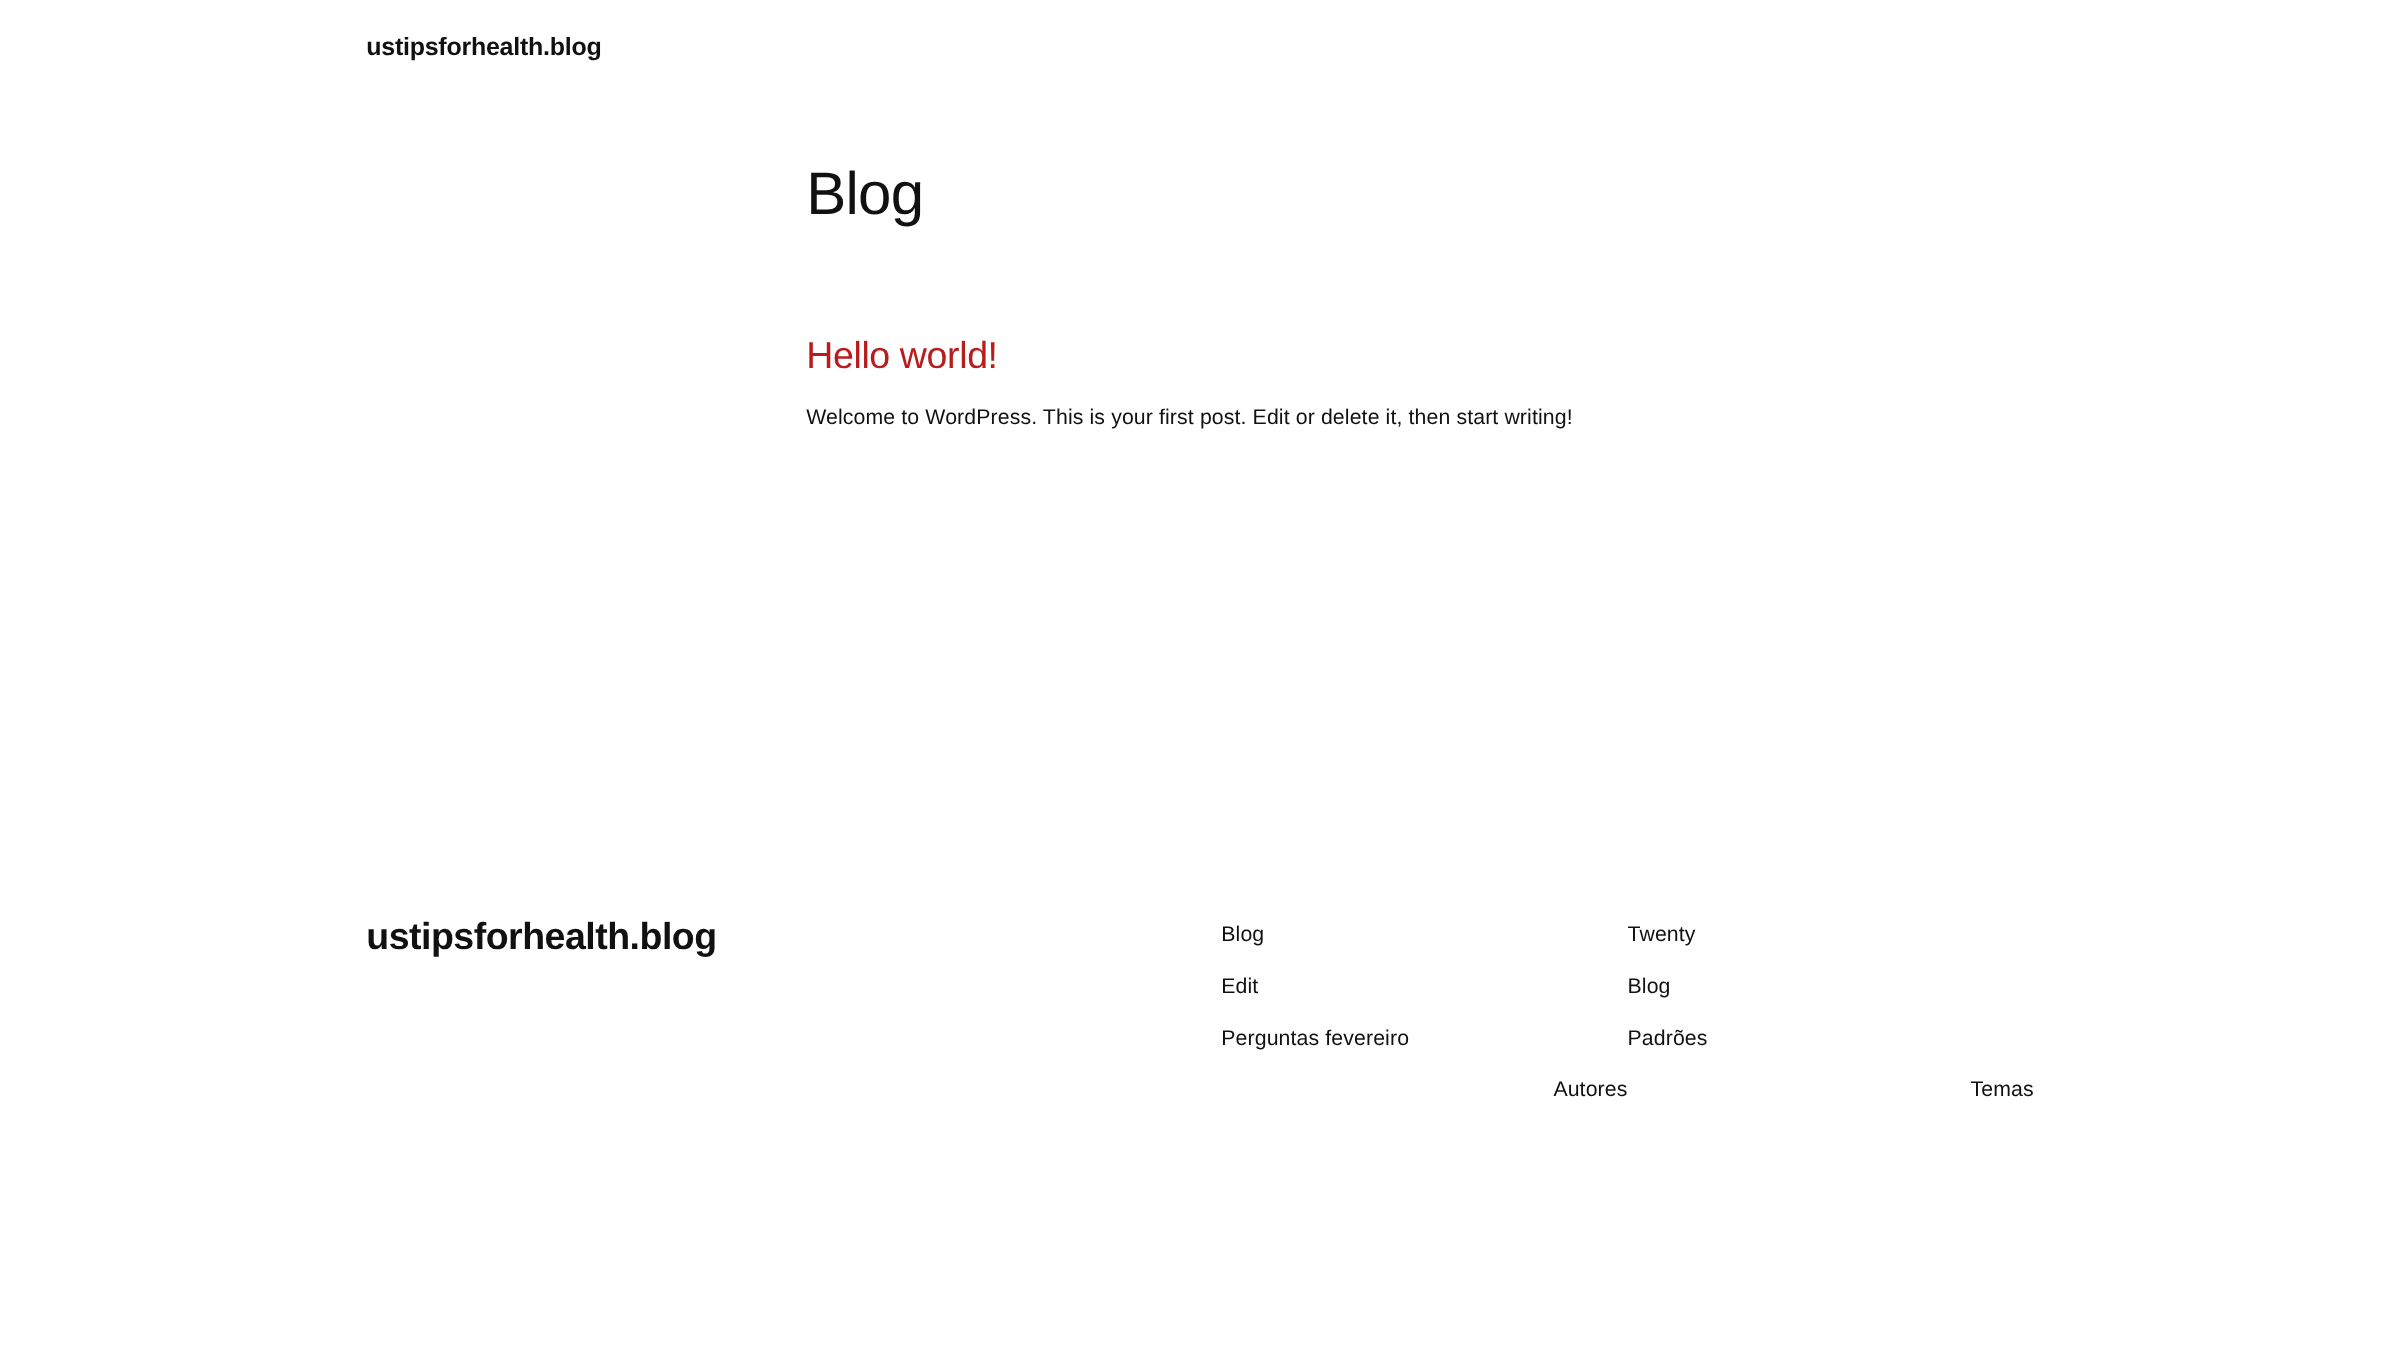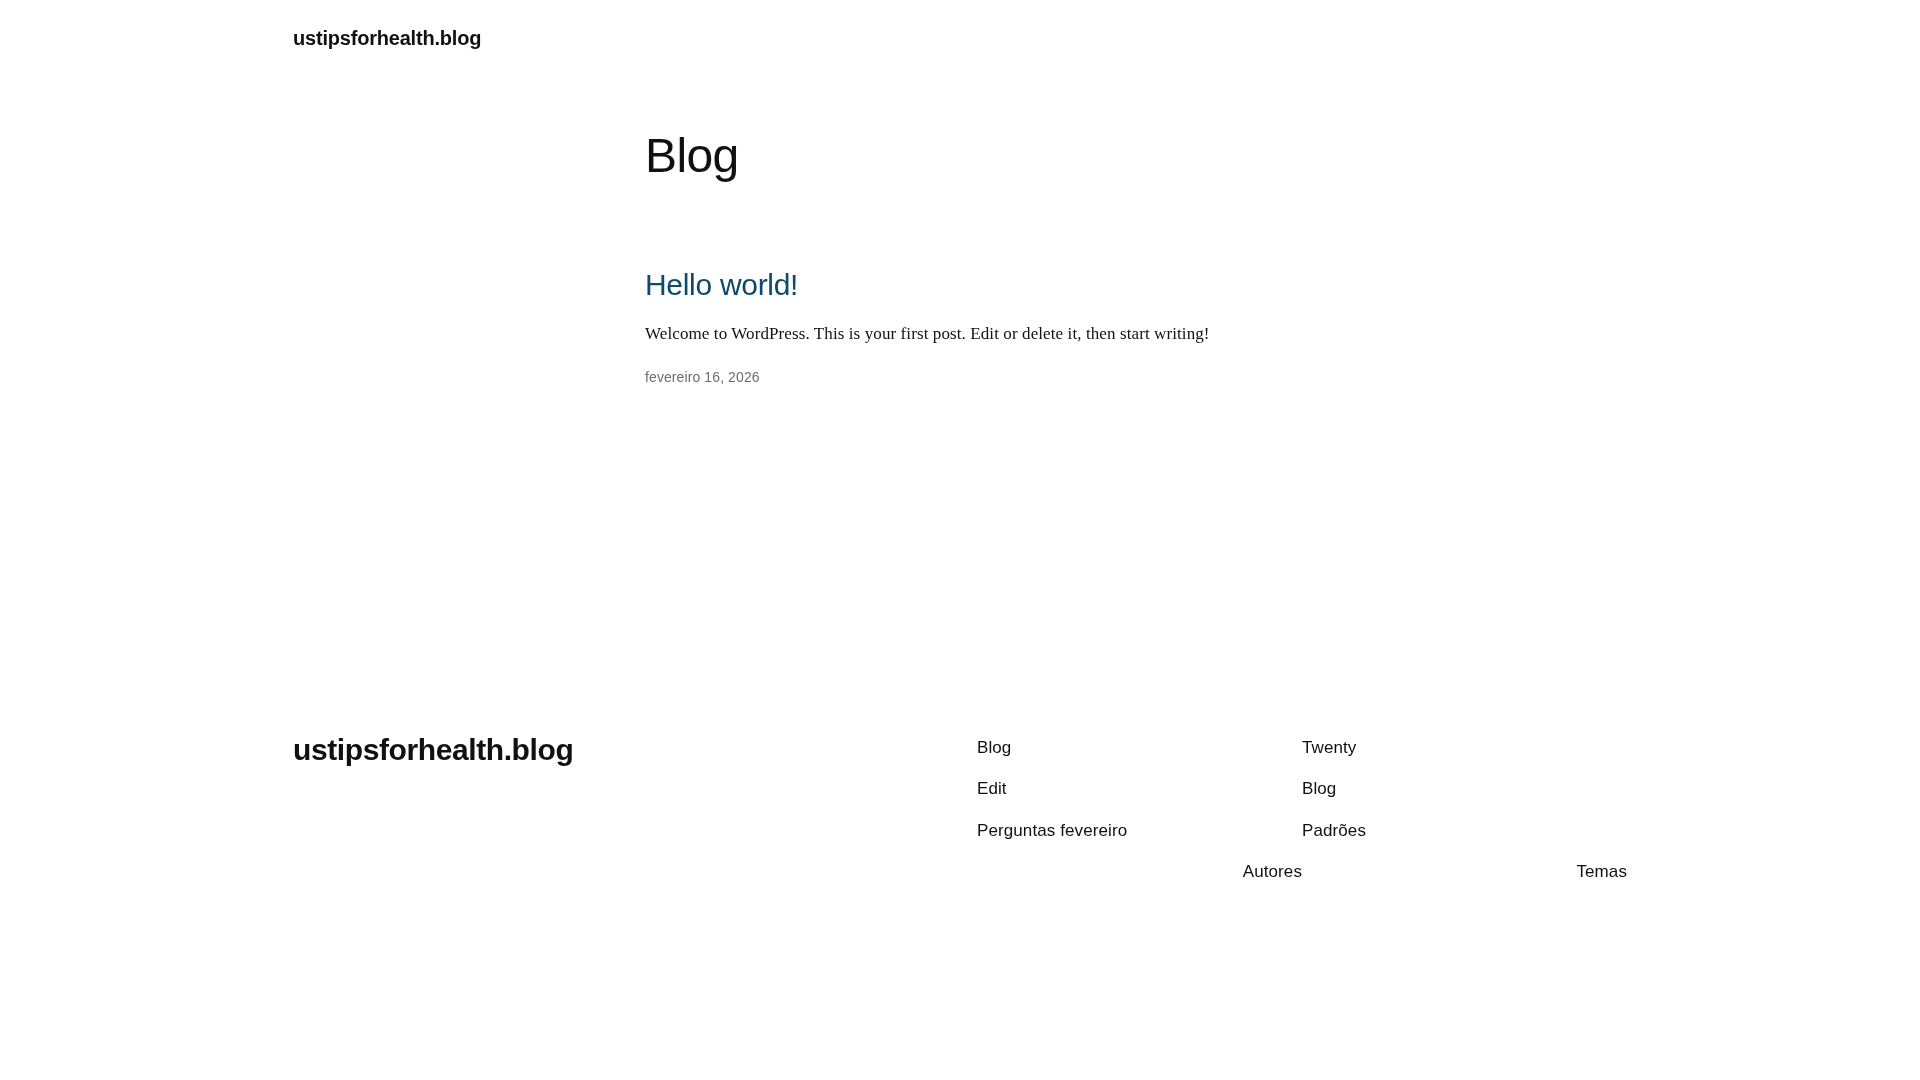--- a/index.html
+++ b/index.html
@@ -56,30 +56,29 @@
   }
   .post-item { margin: 0; }
   .post-title {
     margin: 0;
     font-size: 30px;
     font-weight: 400;
     line-height: 1.2;
     letter-spacing: -0.3px;
   }
   .post-title a {
-    color: #0c4a6e;
+    color: #b91c1c;
     text-decoration: none;
   }
   .post-excerpt {
     margin: 18px 0 0 0;
     font-size: 17px;
     line-height: 1.55;
     color: #111111;
     letter-spacing: 0.1px;
-    font-family: Liberation Serif, serif;
   }
   .post-date {
     margin: 22px 0 0 0;
     font-size: 14px;
     color: #6d6d6d;
     letter-spacing: 0.1px;
   }
 
   
   .site-footer {
@@ -156,21 +155,20 @@
 <main class="main">
   <div class="content-col">
     <h1 class="page-title">Blog</h1>
 
     <div class="post-list">
       <article class="post-item">
         <h2 class="post-title">
           <a href="#">Hello world!</a>
         </h2>
         <p class="post-excerpt">Welcome to WordPress. This is your first post. Edit or delete it, then start writing!</p>
-        <p class="post-date">fevereiro 16, 2026</p>
       </article>
     </div>
   </div>
 </main>
 
 <footer class="site-footer">
   <div class="footer-top">
     <a href="#" class="footer-brand">ustipsforhealth.blog</a>
 
     <div class="footer-nav-wrap">

